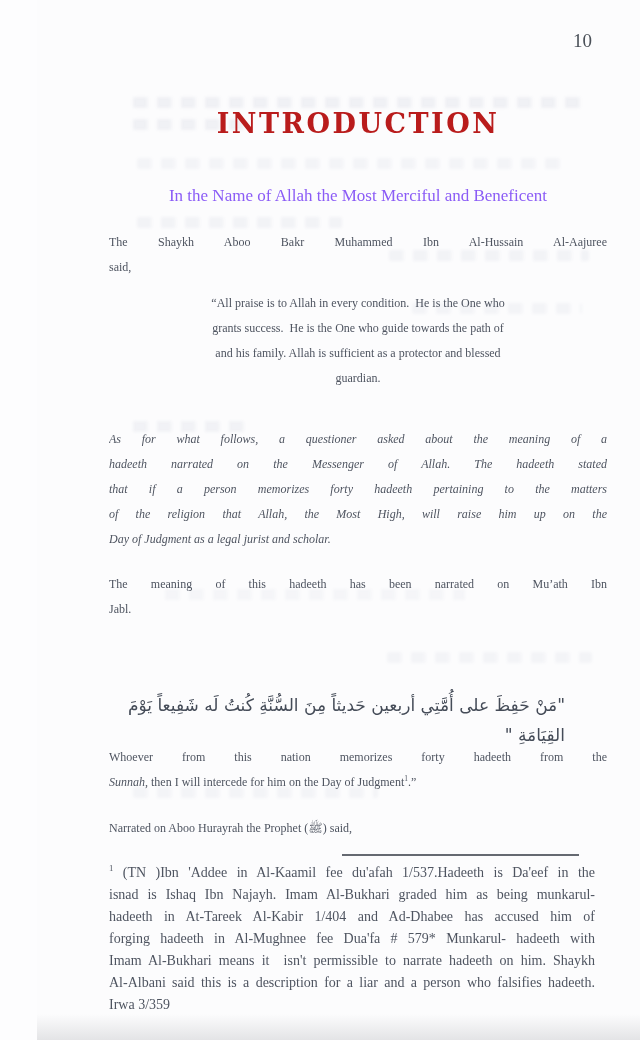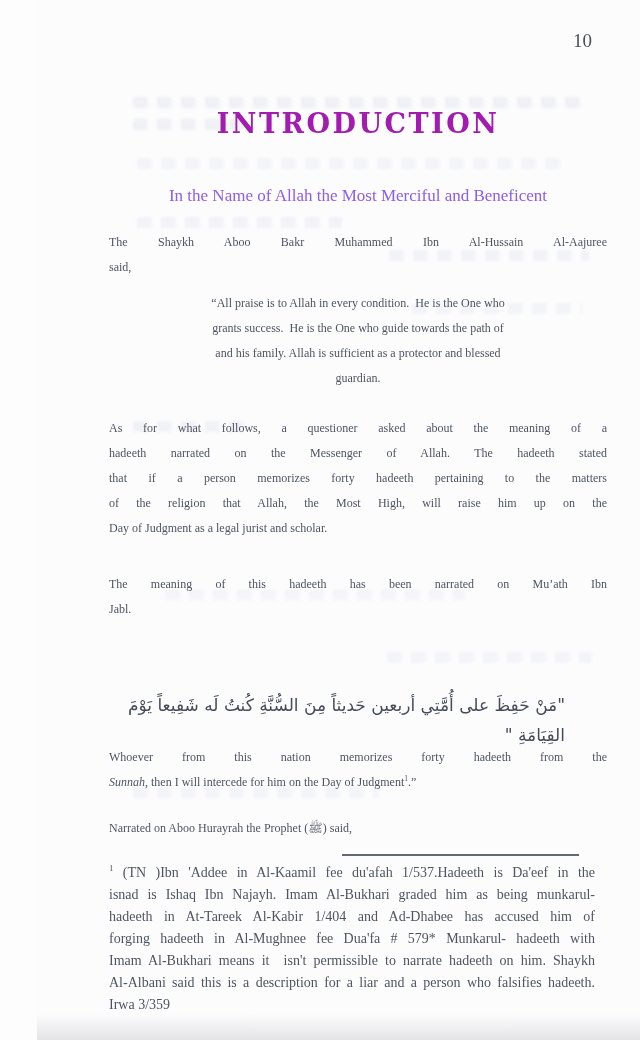--- a/index.html
+++ b/index.html
@@ -5,33 +5,33 @@
   html,body{margin:0;padding:0;}
   body{width:640px;height:1040px;overflow:hidden;background:#fdfdfe;}
   .page{position:absolute;left:0;top:0;width:640px;height:1040px;background:#fcfcfd;
         font-family:"Liberation Serif",serif;color:#4e5460;margin-left:37px;}
   .page::after{content:"";position:absolute;left:0;right:0;bottom:0;height:26px;
         background:linear-gradient(to bottom,rgba(140,142,148,0),rgba(140,142,148,.22));
         pointer-events:none;}
   .pgnum{position:absolute;left:536px;top:30px;width:60px;font-size:19px;color:#4a5058;}
   .heading{position:absolute;left:72px;top:108px;width:498px;margin:0;text-align:center;
         font-family:"DejaVu Serif",serif;font-weight:700;font-size:27px;letter-spacing:2.5px;
-        color:#a21caf;}
+        color:#b91c1c;}
   .subtitle{position:absolute;left:72px;top:186px;width:498px;text-align:center;
         font-size:17px;color:#8b5cf6;}
   .para{position:absolute;left:72px;width:498px;font-size:12px;line-height:25px;}
   .ln{height:25px;overflow:hidden;}
   .just .ln{white-space:nowrap;text-align:justify;text-align-last:justify;}
   .just .ln:last-child{text-align-last:left;}
   .cent .ln{white-space:nowrap;text-align:center;}
   .sup{vertical-align:super;font-size:0.62em;line-height:0;}
   .i{font-style:italic;}
   .shaykh{top:230px;}
   .quote{top:291px;}
-  .asfor{top:416px;}
+  .asfor{top:427px;font-style:italic;}
   .muath{top:572px;}
   .abbass{top:641px;}
   .arabic{top:690px;width:456px;direction:rtl;text-align:right;
         font-family:"DejaVu Sans",sans-serif;font-size:17px;line-height:30px;color:#454c58;}
   .whoever{top:745px;}
   .hurayrah{top:816px;}
   .rule{position:absolute;left:305px;top:854px;width:237px;height:2px;background:#4a4f58;opacity:.85;}
   .footnote{top:862px;width:486px;font-size:14px;line-height:22px;}
   .footnote .ln{height:22px;}
   .ghost{position:absolute;height:11px;filter:blur(1.5px);opacity:.5;border-radius:2px;

